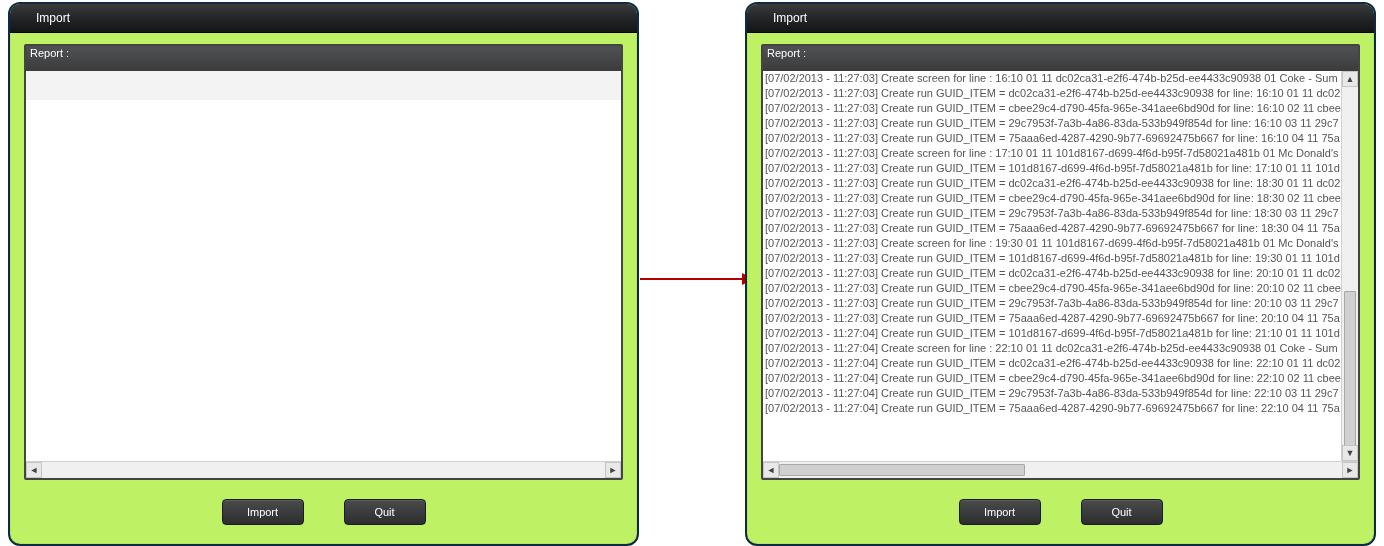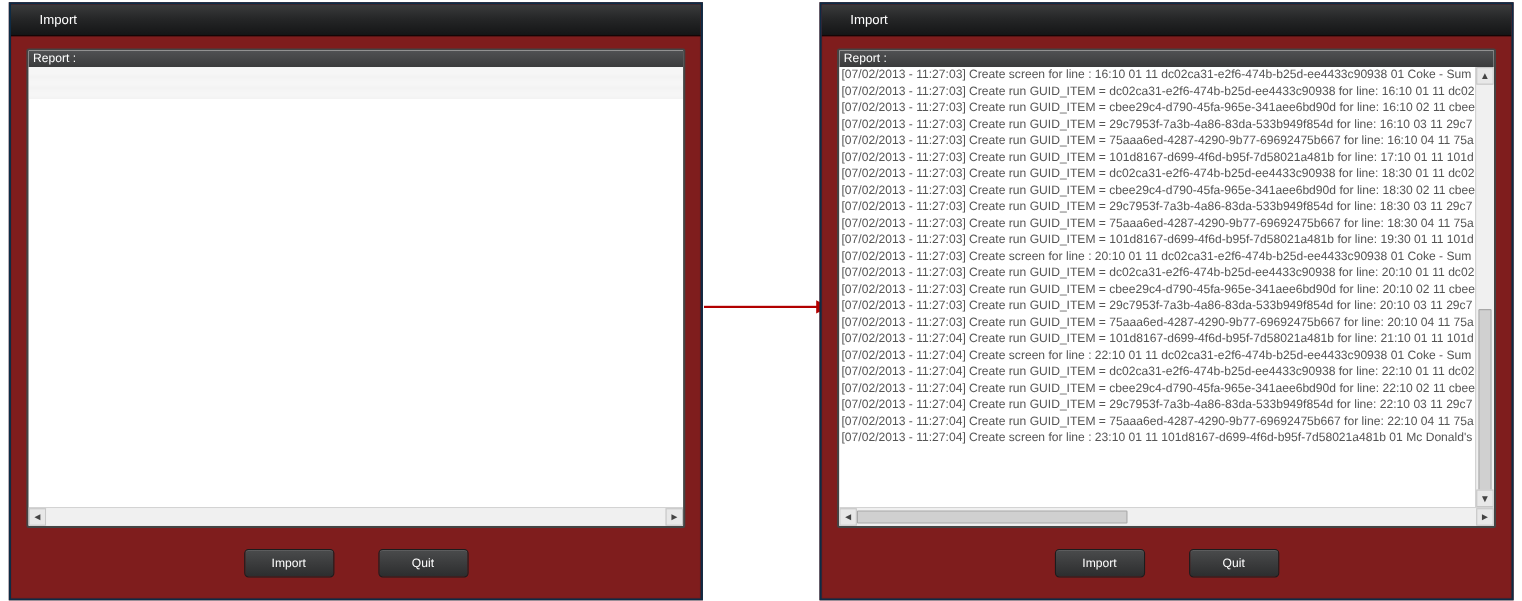--- a/index.html
+++ b/index.html
@@ -2,23 +2,23 @@
 <html><head>
 <meta charset="utf-8">
 <style>
   html,body{margin:0;padding:0;background:#fff;font-family:Verdana,Geneva,sans-serif;font-size:11px;color:#555;}
   .stage{position:relative;width:1384px;height:546px;margin:0 auto;}
   .win{
     position:absolute;
     width:627px;
     height:540px;
     border:2px solid #0d2b45;
-    border-radius:0;
+    border-radius:12px;
     overflow:hidden;
-    background:#7f1d1d;
+    background:#bef264;
     box-shadow:0 0 1px rgba(0,0,0,0.5) inset;
   }
   .win.left{left:8px;top:2px;}
   .win.right{right:8px;top:2px;}
   .titlebar{
     height:28px;
     background:linear-gradient(to bottom,#3a3b3c 0%,#242526 50%,#141516 100%);
     color:#fff;
     font-size:12px;
     display:flex;
@@ -33,21 +33,21 @@
     border:2px solid #444;
     border-radius:2px;
     display:flex;
     flex-direction:column;
     overflow:hidden;
   }
   .panel .header{
     background:linear-gradient(to bottom,#505153,#3a3b3c);
     color:#fff;
     font-size:11px;
-    height:15px;
+    height:25px;
     line-height:15px;
     padding-left:4px;
   }
   .report{
     flex:1;
     overflow:hidden;
     position:relative;
     background:#fff;
   }
   .lines{
@@ -205,38 +205,38 @@
     </div>
     <div class="panel">
       <div class="header">Report :</div>
       <div class="report" style="">
         <div class="lines" id="log-lines">
             <div class="row">[07/02/2013 - 11:27:03]  Create screen for line : 16:10 01 11 dc02ca31-e2f6-474b-b25d-ee4433c90938 01  Coke - Sum</div>
             <div class="row">[07/02/2013 - 11:27:03]  Create run GUID_ITEM = dc02ca31-e2f6-474b-b25d-ee4433c90938 for line: 16:10 01 11 dc02</div>
             <div class="row">[07/02/2013 - 11:27:03]  Create run GUID_ITEM = cbee29c4-d790-45fa-965e-341aee6bd90d for line: 16:10 02 11 cbee</div>
             <div class="row">[07/02/2013 - 11:27:03]  Create run GUID_ITEM = 29c7953f-7a3b-4a86-83da-533b949f854d for line: 16:10 03 11 29c7</div>
             <div class="row">[07/02/2013 - 11:27:03]  Create run GUID_ITEM = 75aaa6ed-4287-4290-9b77-69692475b667 for line: 16:10 04 11 75a</div>
+            <div class="row">[07/02/2013 - 11:27:03]  Create screen for line : 17:10 01 11 101d8167-d699-4f6d-b95f-7d58021a481b 01  Mc Donald's</div>
             <div class="row">[07/02/2013 - 11:27:03]  Create run GUID_ITEM = 101d8167-d699-4f6d-b95f-7d58021a481b for line: 17:10 01 11 101d</div>
             <div class="row">[07/02/2013 - 11:27:03]  Create run GUID_ITEM = dc02ca31-e2f6-474b-b25d-ee4433c90938 for line: 18:30 01 11 dc02</div>
             <div class="row">[07/02/2013 - 11:27:03]  Create run GUID_ITEM = cbee29c4-d790-45fa-965e-341aee6bd90d for line: 18:30 02 11 cbee</div>
             <div class="row">[07/02/2013 - 11:27:03]  Create run GUID_ITEM = 29c7953f-7a3b-4a86-83da-533b949f854d for line: 18:30 03 11 29c7</div>
             <div class="row">[07/02/2013 - 11:27:03]  Create run GUID_ITEM = 75aaa6ed-4287-4290-9b77-69692475b667 for line: 18:30 04 11 75a</div>
+            <div class="row">[07/02/2013 - 11:27:03]  Create screen for line : 19:30 01 11 101d8167-d699-4f6d-b95f-7d58021a481b 01  Mc Donald's</div>
             <div class="row">[07/02/2013 - 11:27:03]  Create run GUID_ITEM = 101d8167-d699-4f6d-b95f-7d58021a481b for line: 19:30 01 11 101d</div>
-            <div class="row">[07/02/2013 - 11:27:03]  Create screen for line : 20:10 01 11 dc02ca31-e2f6-474b-b25d-ee4433c90938 01  Coke - Sum</div>
             <div class="row">[07/02/2013 - 11:27:03]  Create run GUID_ITEM = dc02ca31-e2f6-474b-b25d-ee4433c90938 for line: 20:10 01 11 dc02</div>
             <div class="row">[07/02/2013 - 11:27:03]  Create run GUID_ITEM = cbee29c4-d790-45fa-965e-341aee6bd90d for line: 20:10 02 11 cbee</div>
             <div class="row">[07/02/2013 - 11:27:03]  Create run GUID_ITEM = 29c7953f-7a3b-4a86-83da-533b949f854d for line: 20:10 03 11 29c7</div>
             <div class="row">[07/02/2013 - 11:27:03]  Create run GUID_ITEM = 75aaa6ed-4287-4290-9b77-69692475b667 for line: 20:10 04 11 75a</div>
             <div class="row">[07/02/2013 - 11:27:04]  Create run GUID_ITEM = 101d8167-d699-4f6d-b95f-7d58021a481b for line: 21:10 01 11 101d</div>
             <div class="row">[07/02/2013 - 11:27:04]  Create screen for line : 22:10 01 11 dc02ca31-e2f6-474b-b25d-ee4433c90938 01  Coke - Sum</div>
             <div class="row">[07/02/2013 - 11:27:04]  Create run GUID_ITEM = dc02ca31-e2f6-474b-b25d-ee4433c90938 for line: 22:10 01 11 dc02</div>
             <div class="row">[07/02/2013 - 11:27:04]  Create run GUID_ITEM = cbee29c4-d790-45fa-965e-341aee6bd90d for line: 22:10 02 11 cbee</div>
             <div class="row">[07/02/2013 - 11:27:04]  Create run GUID_ITEM = 29c7953f-7a3b-4a86-83da-533b949f854d for line: 22:10 03 11 29c7</div>
             <div class="row">[07/02/2013 - 11:27:04]  Create run GUID_ITEM = 75aaa6ed-4287-4290-9b77-69692475b667 for line: 22:10 04 11 75a</div>
-            <div class="row">[07/02/2013 - 11:27:04]  Create screen for line : 23:10 01 11 101d8167-d699-4f6d-b95f-7d58021a481b 01  Mc Donald's</div>
           </div>
         <div class="vscroll">
           <div class="up">▲</div>
           <div class="thumb" id="vthumb" style="top: 220px; height: 212px;"></div>
           <div class="down">▼</div>
         </div>
       </div>
       <div class="hscroll">
         <div class="l">◄</div>
         <div class="track">

